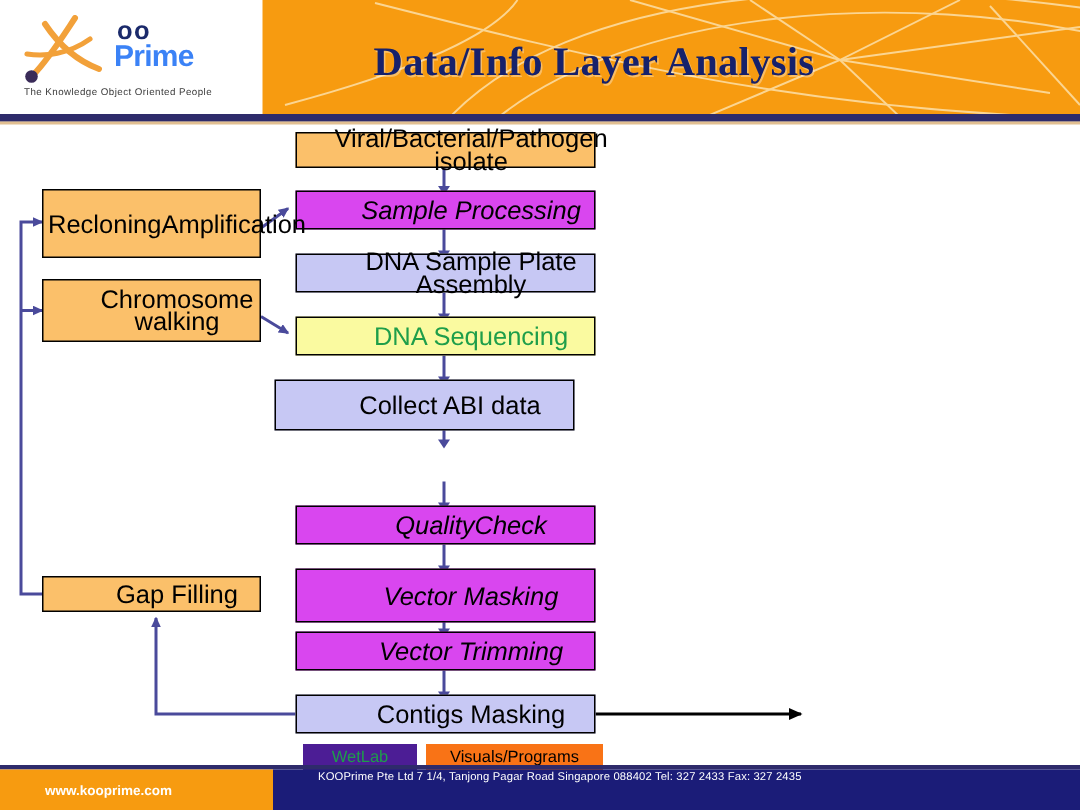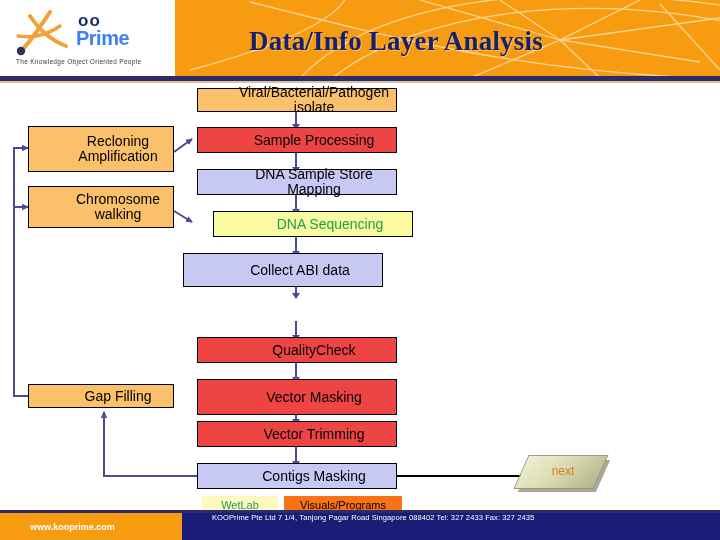--- a/index.html
+++ b/index.html
@@ -27,26 +27,26 @@
   .logo-tag{position:absolute;left:2px;top:52px;width:156px;font-size:6.5px;
             color:#3b3b3b;letter-spacing:.3px;white-space:nowrap;}
 
   .title{position:absolute;left:186px;top:26px;width:420px;text-align:center;
          font-family:"Liberation Serif",serif;font-weight:bold;font-size:27px;
          color:#16216B;z-index:5;letter-spacing:.2px;
          text-shadow:1px 1px 0 rgba(255,255,255,.35);}
 
   
   .box{position:absolute;box-sizing:border-box;border:1px solid #000;
-       font-size:14px;color:#000;display:flex;align-items:center;
+       font-size:17px;color:#000;display:flex;align-items:center;
        justify-content:center;text-align:center;line-height:15px;padding-left:34px;}
   .c-orange{background:#FBC06A;}
-  .c-white {background:#ef4444;}
+  .c-white {background:#d946ef;font-style:italic;}
   .c-lav   {background:#C7C8F4;}
-  .c-yellow{background:#FAFAA0;color:#1E9E4A;margin-left:16px;}
+  .c-yellow{background:#FAFAA0;color:#1E9E4A;}
 
   
   .vline{position:absolute;width:2px;background:#4A4A9B;}
   .arrow-d{position:absolute;width:0;height:0;border-left:4px solid transparent;
            border-right:4px solid transparent;border-top:6px solid #4A4A9B;}
   svg.conn{position:absolute;left:0;top:0;width:720px;height:540px;
            pointer-events:none;overflow:visible;}
 
   
   .legend{position:absolute;box-sizing:border-box;font-size:11px;
@@ -153,55 +153,50 @@
   <div class="arrow-d" style="left:292px;top:377px;"></div>
   <div class="vline" style="left:295px;top:405px;height:16px;"></div>
   <div class="arrow-d" style="left:292px;top:419px;"></div>
   <div class="vline" style="left:295px;top:447px;height:16px;"></div>
   <div class="arrow-d" style="left:292px;top:461px;"></div>
 
   <div class="box c-orange" style="left:197px;top:88px;width:200px;height:24px;">Viral/Bacterial/Pathogen isolate</div>
 
   <div class="box c-white" style="left:197px;top:127px;width:200px;height:26px;">Sample Processing</div>
 
-  <div class="box c-lav" style="left:197px;top:169px;width:200px;height:26px;">DNA Sample Store Mapping</div>
+  <div class="box c-lav" style="left:197px;top:169px;width:200px;height:26px;">DNA Sample Plate Assembly</div>
 
   <div class="box c-yellow" style="left:197px;top:211px;width:200px;height:26px;">DNA Sequencing</div>
 
   <div class="box c-lav" style="left:183px;top:253px;width:200px;height:34px;">Collect ABI data</div>
 
 
   <div class="box c-white" style="left:197px;top:337px;width:200px;height:26px;">QualityCheck</div>
 
   <div class="box c-white" style="left:197px;top:379px;width:200px;height:36px;">Vector Masking</div>
 
   <div class="box c-white" style="left:197px;top:421px;width:200px;height:26px;">Vector Trimming</div>
 
   <div class="box c-lav" style="left:197px;top:463px;width:200px;height:26px;">Contigs Masking</div>
 
-  <div class="box c-orange" style="left:28px;top:126px;width:146px;height:46px;flex-direction:column;">
+  <div class="box c-orange" style="left:28px;top:126px;width:146px;height:46px;flex-direction:row;">
     <span>Recloning</span>
     <span>Amplification</span>
   </div>
 
   <div class="box c-orange" style="left:28px;top:186px;width:146px;height:42px;flex-direction:column;">
     <span>Chromosome</span>
     <span>walking</span>
   </div>
 
   <div class="box c-orange" style="left:28px;top:384px;width:146px;height:24px;">Gap Filling</div>
 
-  <div class="legend" style="left:202px;top:496px;width:76px;height:18px;background:#fef9c3;color:#1E9E4A;">WetLab</div>
+  <div class="legend" style="left:202px;top:496px;width:76px;height:18px;background:#4c1d95;color:#1E9E4A;">WetLab</div>
   <div class="legend" style="left:284px;top:496px;width:118px;height:18px;background:#f97316;color:#000;">Visuals/Programs</div>
 
-  <div class="next-wrap">
-    <div class="next-shadow"></div>
-    <div class="next-face"></div>
-    <div class="next-label">next</div>
-  </div>
 
   <div class="footer-rule"></div>
   <div class="footer">
     <div class="footer-left">
       <span>www.kooprime.com</span>
     </div>
     <div class="footer-right">
       <span>KOOPrime Pte Ltd 7 1/4, Tanjong Pagar Road Singapore 088402 Tel: 327 2433 Fax: 327 2435</span>
     </div>
   </div>

